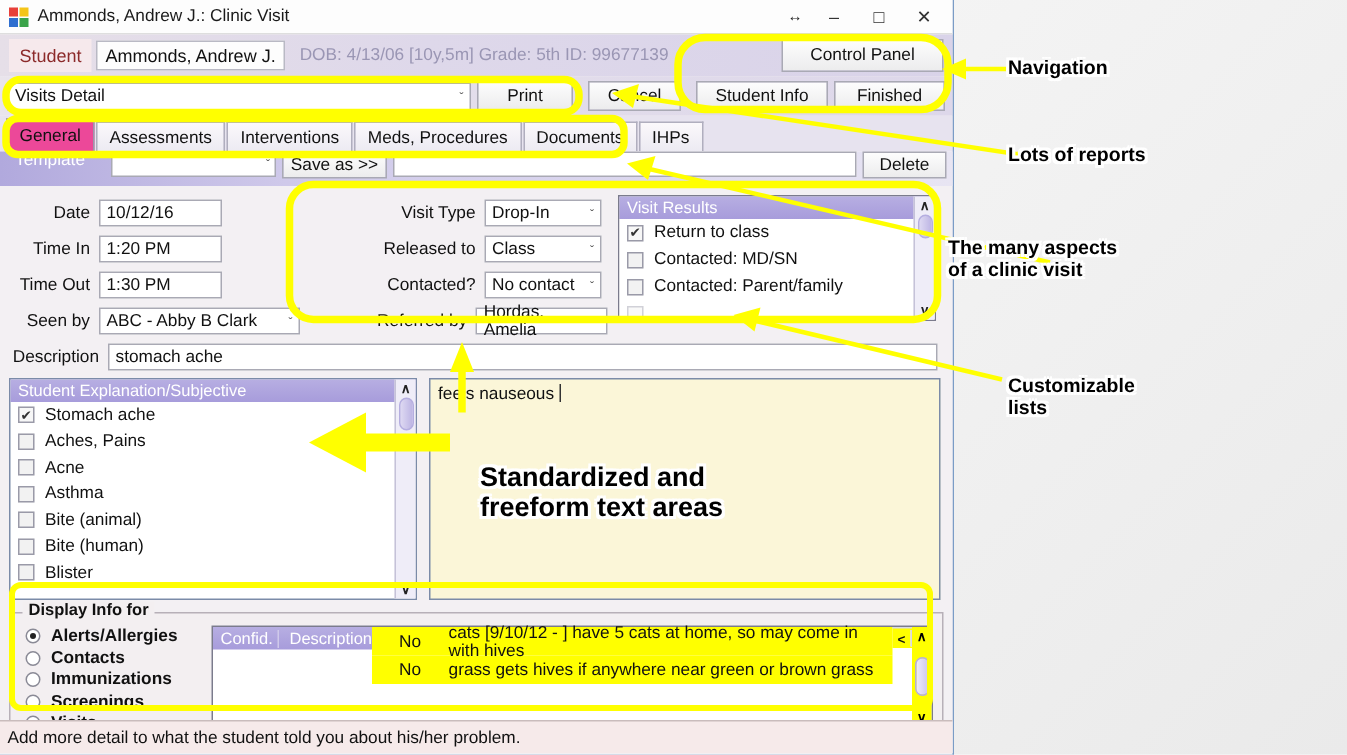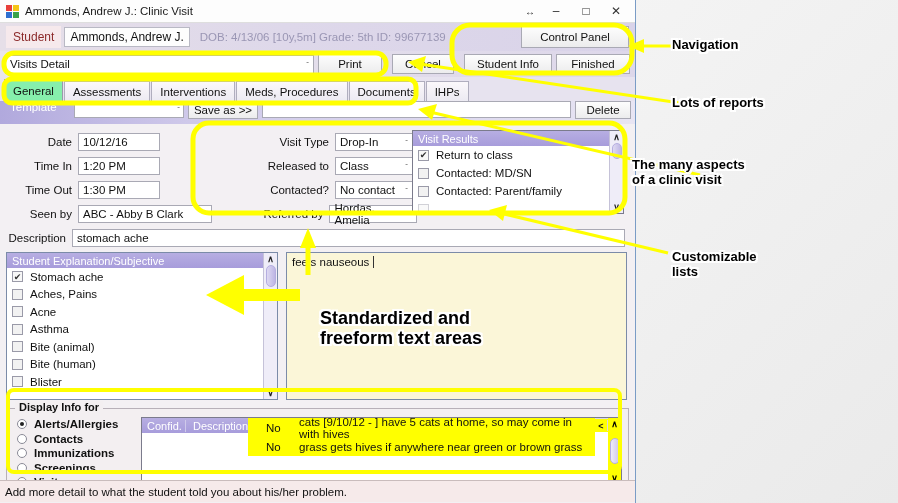--- a/index.html
+++ b/index.html
@@ -53,21 +53,21 @@
   #print-btn{width:64px;}
   #cancel-btn{width:62px;margin-left:6px;}
   #student-info-btn{width:88px;margin-left:6px;}
   #finished-btn{width:74px;}
 
   
   #tab-row{height:24px;background:#e7e3ef;display:flex;align-items:flex-end;padding-left:4px;box-sizing:border-box;}
   .tab{height:20px;padding:0 8px;font-size:11.5px;color:#111;display:flex;align-items:center;
      border:1px solid #b0aebe;border-bottom:none;background:linear-gradient(to bottom,#fbf8fb,#eceaf2);
      margin-right:1px;box-sizing:border-box;}
-  .tab.active{background:#86efac;height:22px;border-color:#9b98ab;}
+  .tab.active{background:#ec4899;height:22px;border-color:#9b98ab;}
 
   
   #form-panel{background:#f3f0f3;position:relative;height:calc(100% - 100px);}
 
   
   #template-row{height:23px;background:linear-gradient(to right,#b1a9dd,#cfc9ea 30%,#ddd9ef 70%,#e8e5f3);
      display:flex;align-items:flex-start;padding:0 4px;box-sizing:border-box;gap:4px;}
   #template-label{font-size:11.5px;color:#fff;width:66px;padding-left:6px;box-sizing:border-box;}
   #template-select{width:110px;height:17px;background:#fff;border:1px solid #a9a9b4;
      display:flex;align-items:center;padding:0 3px;font-size:11px;box-sizing:border-box;}
@@ -79,21 +79,21 @@
   
   #fields{position:relative;padding:6px 0 0 0;}
   .frow{display:flex;align-items:center;height:24px;}
   .flabel{font-size:11.5px;color:#111;text-align:right;padding-right:6px;box-sizing:border-box;}
   .finput{background:#fff;border:1px solid #a9a9b4;height:18px;font-size:11.5px;color:#111;
      display:flex;align-items:center;padding:0 4px;box-sizing:border-box;}
   .fselect{background:#fff;border:1px solid #a9a9b4;height:18px;font-size:11.5px;color:#111;
      display:flex;align-items:center;padding:0 4px;box-sizing:border-box;}
   .fselect .caret{margin-left:auto;font-size:8px;color:#555;padding-left:3px;}
 
-  .col-left{width:245px;padding-left:12px;}
+  .col-left{width:245px;}
   .col-left .flabel{width:66px;}
   .col-mid{width:160px;}
   .col-mid .flabel{width:78px;}
 
   
   #visit-results{position:absolute;left:412px;top:6px;width:212px;height:84px;
      background:#fff;border:1px solid #7b7b8c;box-sizing:border-box;display:flex;flex-direction:column;}
   #vr-header{height:15px;background:linear-gradient(to bottom,#b7aee2,#a79cdb);
      color:#fff;font-size:11px;padding-left:5px;display:flex;align-items:center;}
   #vr-list{flex:1;overflow:hidden;background:#fff;}

